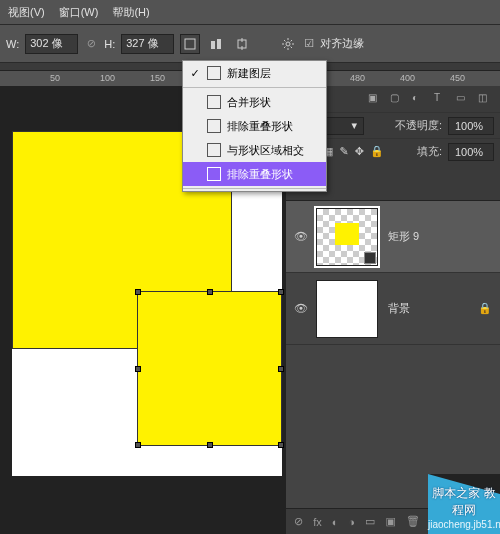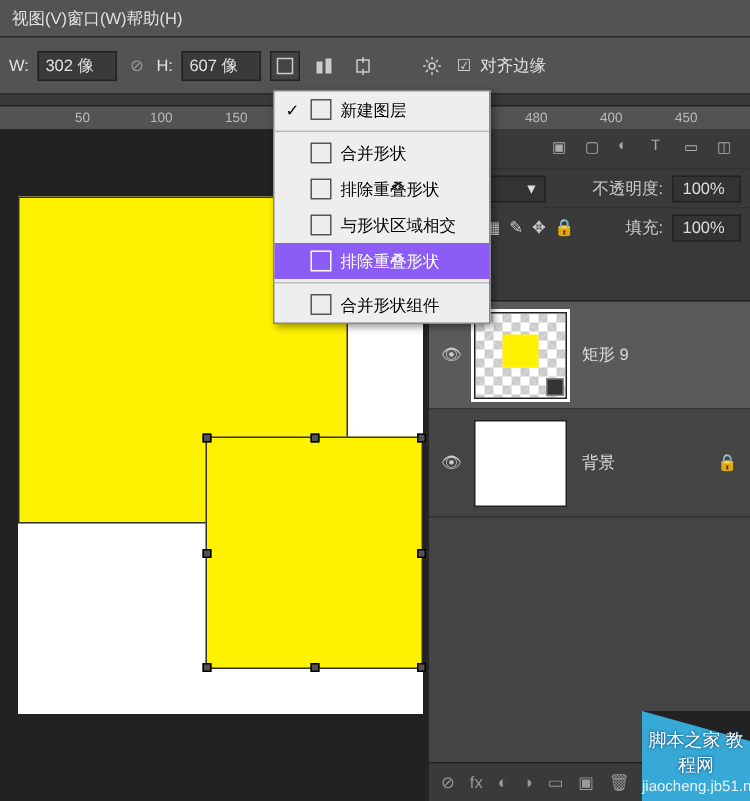--- a/index.html
+++ b/index.html
@@ -1,17 +1,17 @@
 <!DOCTYPE html>
 <html><head>
 <meta charset="utf-8">
 <style>
 *{margin:0;padding:0;box-sizing:border-box;font-family:"Microsoft YaHei",sans-serif;}
 body{background:#000;width:500px;height:534px;overflow:hidden;position:relative;font-size:11px;color:#ccc;}
-.menubar{background:#535353;height:22px;display:flex;align-items:center;padding:12px 8px;gap:0;border-bottom:1px solid #2a2a2a;}
+.menubar{background:#535353;height:22px;display:flex;align-items:center;padding:12px 8px;gap:14px;border-bottom:1px solid #2a2a2a;}
 .menubar span{color:#e0e0e0;}
 .optbar{background:#535353;height:38px;display:flex;align-items:center;padding:0 6px;gap:6px;border-bottom:1px solid #2a2a2a;}
 .optbar .lbl{color:#e0e0e0;}
 .numbox{background:#3a3a3a;border:1px solid #222;width:53px;height:20px;color:#e0e0e0;padding:0 4px;display:flex;align-items:center;}
 .link{width:14px;height:14px;display:flex;align-items:center;justify-content:center;color:#999;}
 .iconbtn{width:20px;height:20px;display:flex;align-items:center;justify-content:center;border:1px solid transparent;}
 .iconbtn.sel{border:1px solid #222;background:#444;}
 .tabstrip{background:#3a3a3a;height:8px;border-bottom:1px solid #222;}
 .ruler-h{background:#535353;height:18px;position:relative;border-bottom:1px solid #333;}
 .ruler-h .tk{position:absolute;top:2px;font-size:9px;color:#bbb;}
@@ -56,21 +56,21 @@
   <span>视图(V)</span>
   <span>窗口(W)</span>
   <span>帮助(H)</span>
 </div>
 
 <div class="optbar">
   <span class="lbl">W:</span>
   <div class="numbox">302 像</div>
   <span class="link">⊘</span>
   <span class="lbl">H:</span>
-  <div class="numbox">607 像</div>
+  <div class="numbox">327 像</div>
   <div class="iconbtn sel">
       <svg width="12" height="12">
         <rect x="1" y="1" width="10" height="10" fill="none" stroke="#ccc"></rect>
       </svg>
     </div>
   <div class="iconbtn">
       <svg width="12" height="12">
         <rect x="1" y="3" width="4" height="8" fill="#ccc"></rect>
         <rect x="7" y="1" width="4" height="10" fill="#ccc"></rect>
       </svg>
@@ -143,25 +143,20 @@
       <span class="chk"></span>
       <span class="ico"></span>
       <span>与形状区域相交</span>
     </div>
   <div class="row hl">
       <span class="chk"></span>
       <span class="ico" style="border-color:#fff"></span>
       <span>排除重叠形状</span>
     </div>
   <div class="sep"></div>
-  <div class="row">
-      <span class="chk"></span>
-      <span class="ico"></span>
-      <span>合并形状组件</span>
-    </div>
 </div>
 
 <div class="panel">
   <div class="panel-top">
     <div class="ptool">
       <span class="ti">▣</span>
       <span class="ti">▢</span>
       <span class="ti">◐</span>
       <span class="ti">T</span>
       <span class="ti">▭</span>

